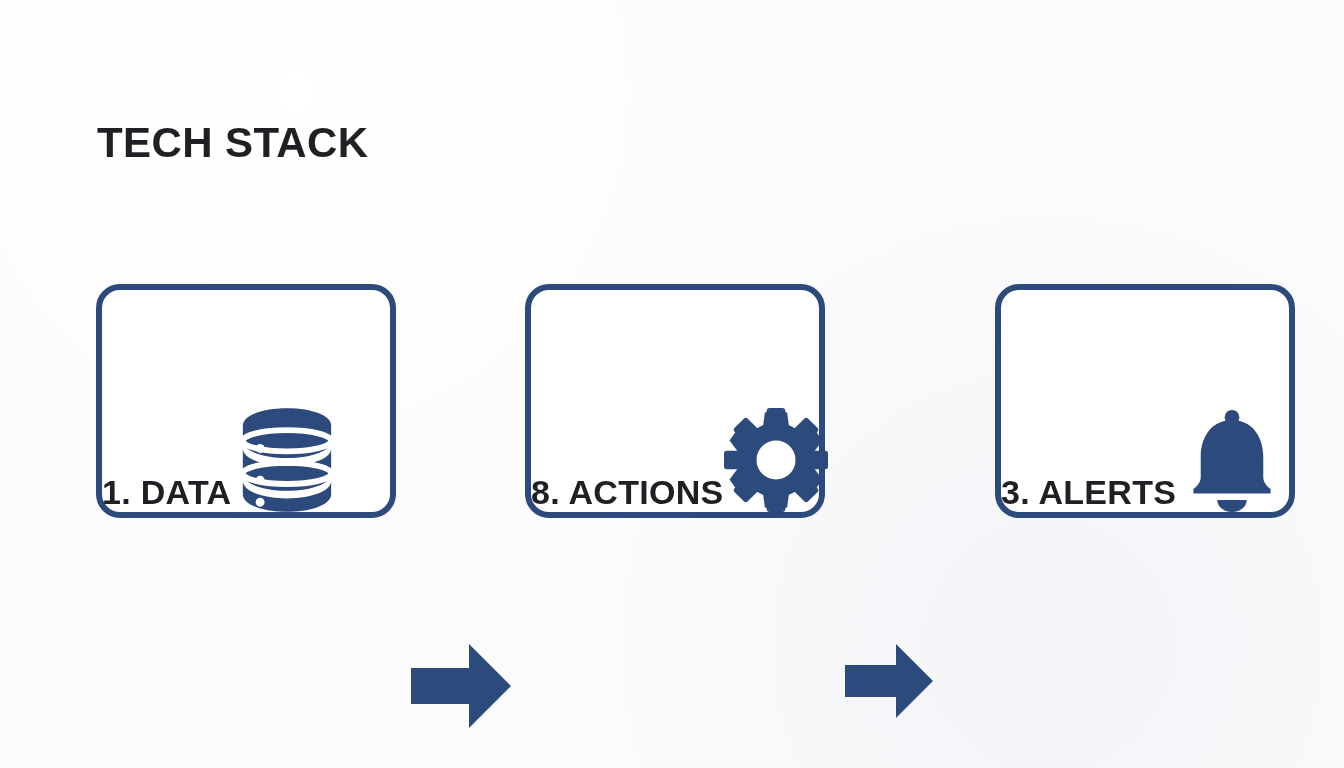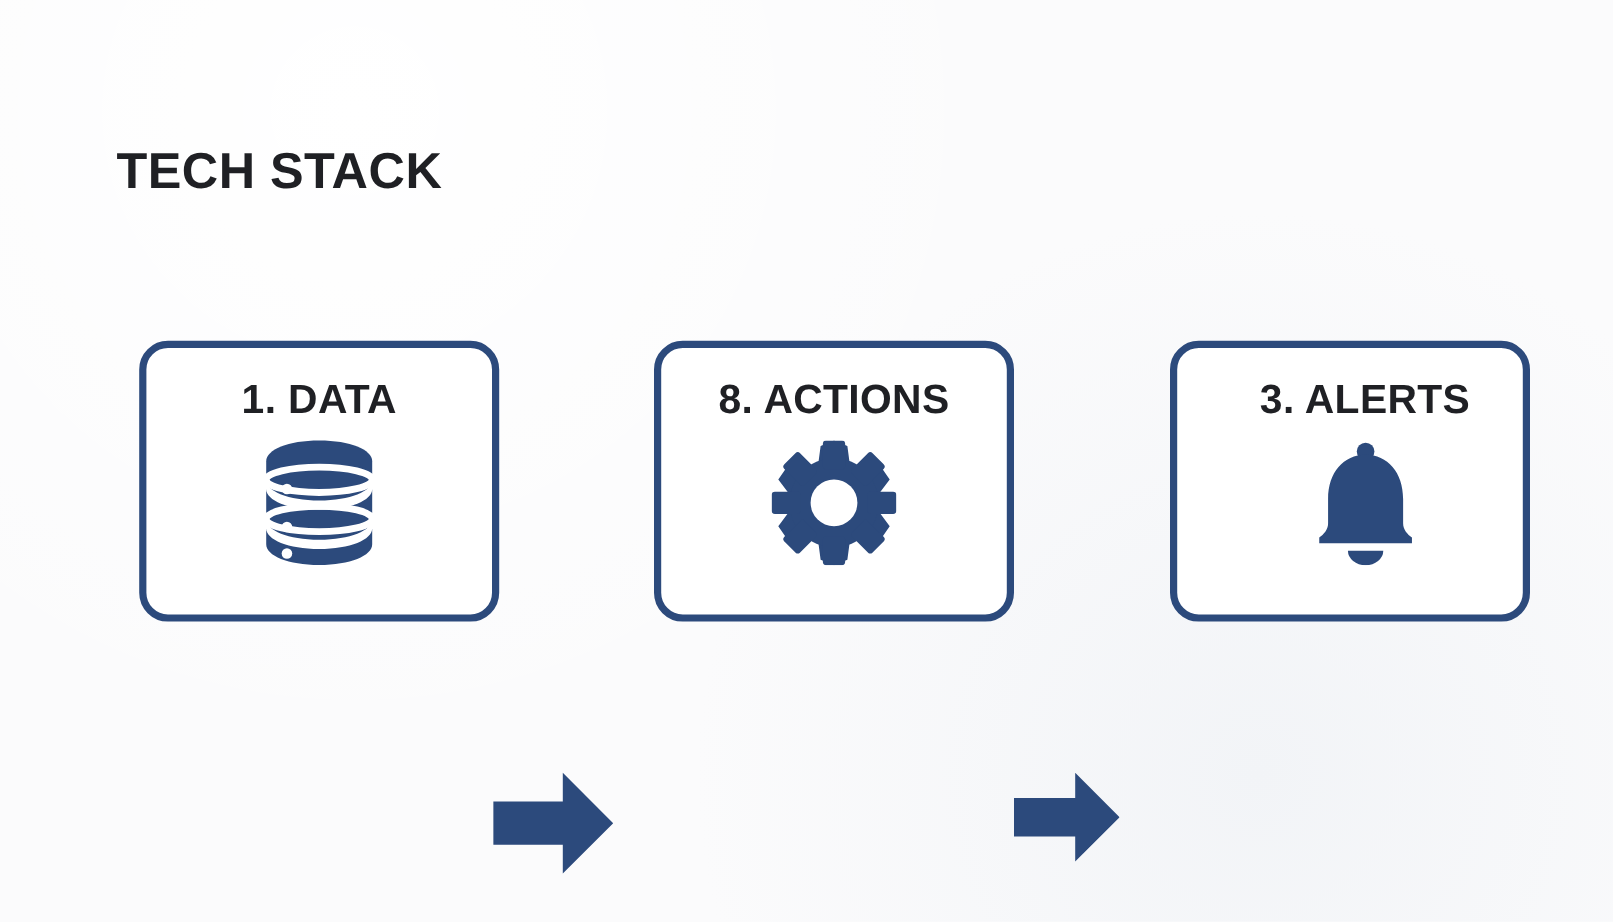--- a/index.html
+++ b/index.html
@@ -54,27 +54,25 @@
   .step-box {
     position: absolute;
     top: 0;
     width: 300px;
     height: 234px;
     box-sizing: border-box;
     border: 6px solid #2c4a7c;
     border-radius: 24px;
     background: #ffffff;
     display: flex;
-    flex-direction: column;
-    align-items: center;
-    margin-left: 20px;
+    align-items: flex-end;
   }
   .step-box.b1 { left: 96px; }
   .step-box.b2 { left: 525px; }
-  .step-box.b3 { left: 955px; padding-left: 25px; }
+  .step-box.b3 { left: 995px; }
 
   .step-label {
     margin-top: 24px;
     color: #1f2024;
     font-size: 34px;
     font-weight: bold;
     letter-spacing: 0.3px;
     white-space: nowrap;
   }
 

